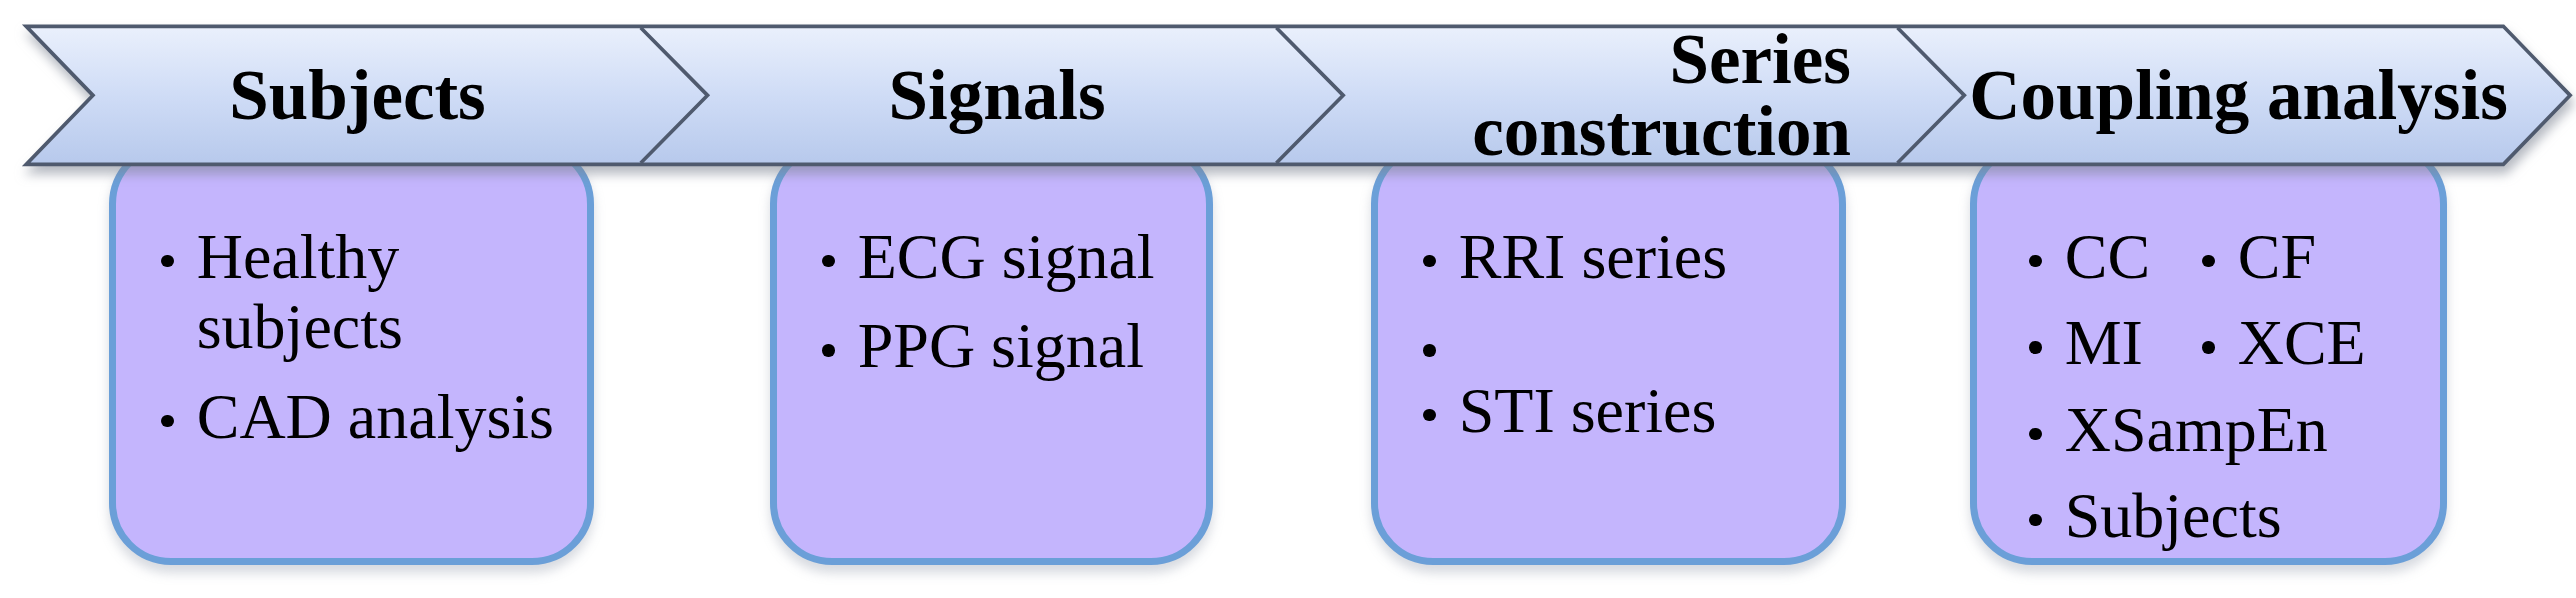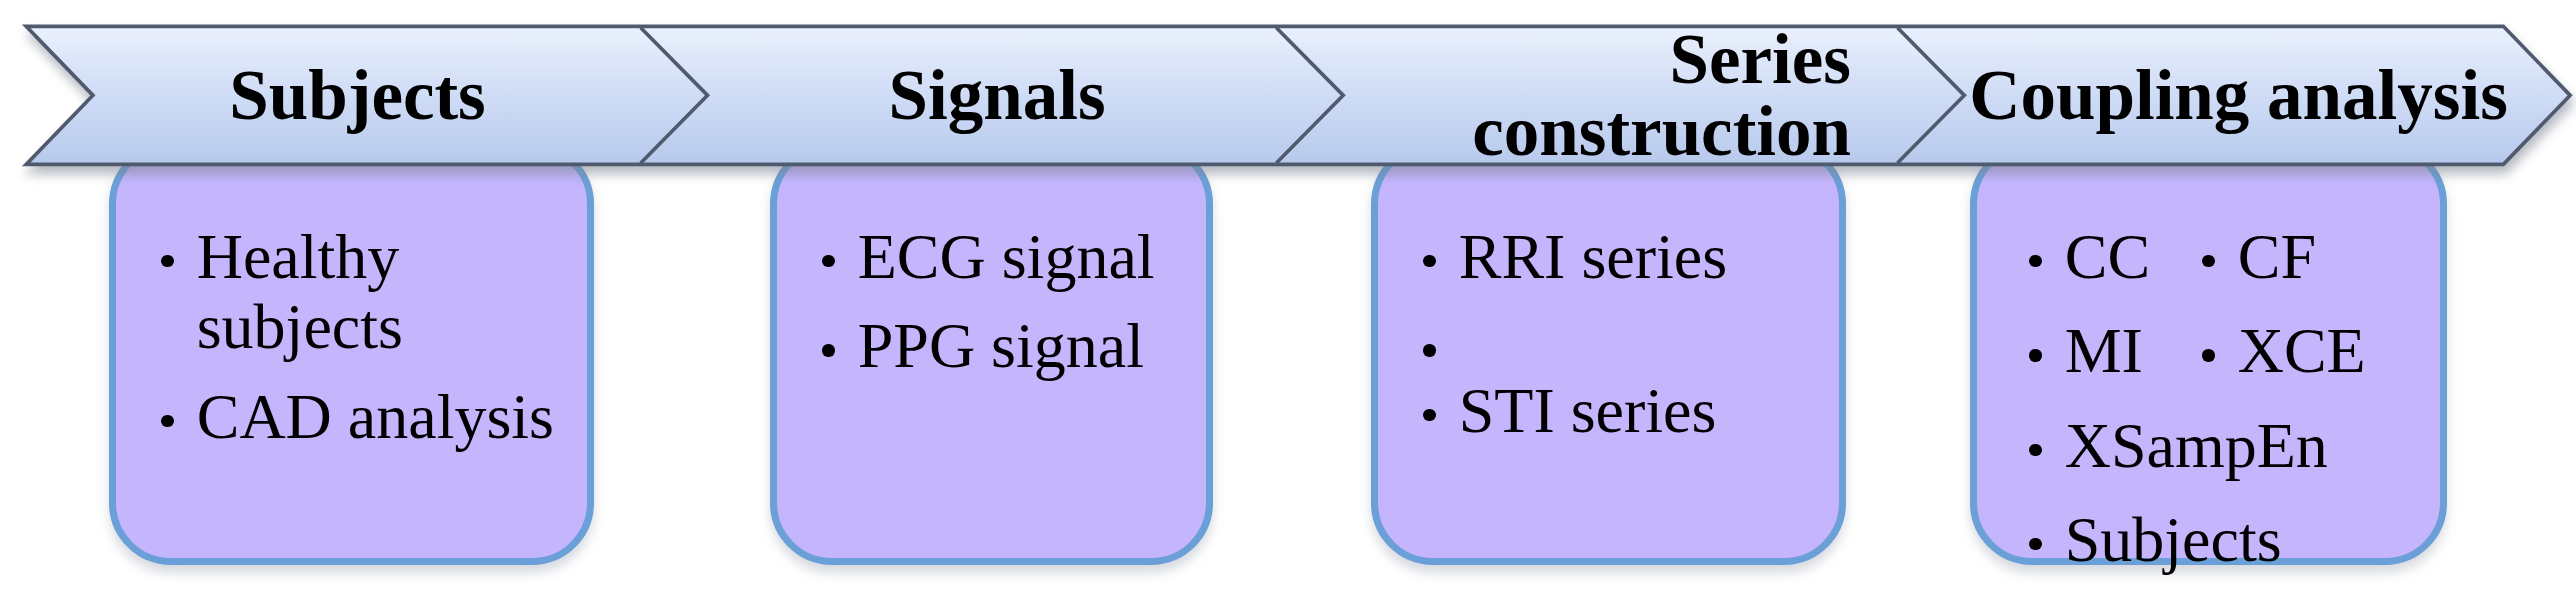--- a/index.html
+++ b/index.html
@@ -58,21 +58,21 @@
     height: 12.3px;
     border-radius: 50%;
     background: #000000;
     margin: 33px 23px 0 4.4px;
   }
 
   
   .box-4 ul.two-col {
     display: grid;
     grid-template-columns: 173px 1fr;
-    row-gap: 24px;
+    row-gap: 16px;
     padding-left: 48px;
   }
   .box-4 ul.two-col li { margin: 0; }
   .box-4 ul.two-col li.span2 { grid-column: 1 / -1; }
 
   
   .banner-svg {
     position: absolute;
     top: 0;
     left: 0;

